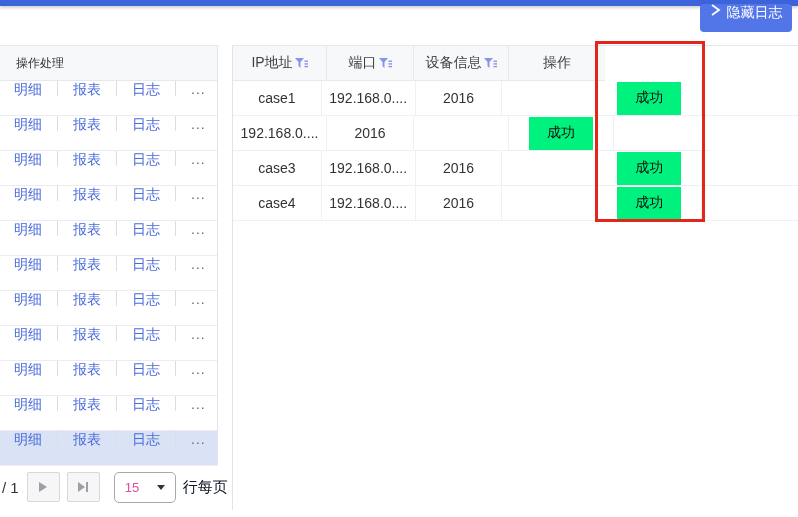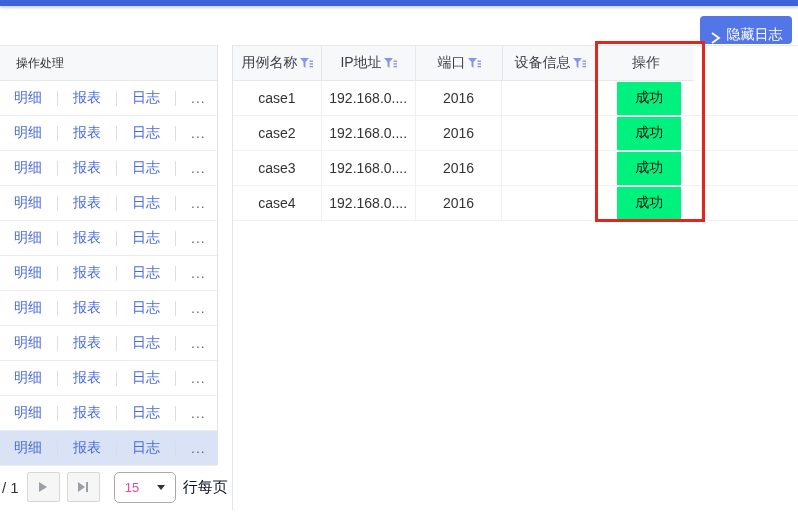--- a/index.html
+++ b/index.html
@@ -5,33 +5,33 @@
   * { margin:0; padding:0; box-sizing:border-box; }
   html,body { background:#fff; }
   body { font-family:"Liberation Sans", sans-serif; }
   .screen { position:relative; width:798px; height:517px; background:#fff; overflow:hidden; }
 
   
   .topbar { position:absolute; left:0; top:0; width:798px; height:6px;
             background:var(--accent-blue); box-shadow:0 2px 3px rgba(0,0,0,.18); }
 
   
-  .hide-log-btn { position:absolute; left:700px; top:16px; width:92px; height:28px;
+  .hide-log-btn { position:absolute; left:700px; top:4px; width:92px; height:28px;
             background:var(--button-blue); color:#fff; border:none; border-radius:4px;
             font-size:14px; font-family:"Liberation Sans", sans-serif;
-            display:flex; align-items:flex-end; justify-content:center; gap:6px; cursor:pointer; }
+            display:flex; align-items:flex-start; justify-content:center; gap:6px; cursor:pointer; }
   .hide-log-btn svg { display:block; }
 
   
   .left-panel { position:absolute; left:0; top:45px; width:218px; height:420px;
             border-top:1px solid #e6e8ec; border-right:1px solid #e2e4e9; }
   .left-head { height:35px; background:#f7f8fa; border-bottom:1px solid #e6e8ec;
             display:flex; align-items:center; padding-left:16px;
             font-size:12px; color:#333; }
-  .left-row { height:35px; display:flex; align-items:center; padding-left:14px;
+  .left-row { height:35px; display:flex; padding-left:14px;
             border-bottom:1px solid #ececf0; }
   .left-row.selected { background:var(--selected-row-bg); }
   .left-row a { font-size:14px; color:var(--link-blue); text-decoration:none; cursor:pointer; }
   .left-row .sep { width:1px; height:15px; background:#d9dde6; margin:0 15px; }
   .left-row .more { color:#666; font-size:14px; letter-spacing:1px; cursor:pointer; }
 
   
   .right-panel { position:absolute; left:232px; top:45px; width:566px; height:465px;
             border-top:1px solid #e6e8ec; border-left:1px solid #e2e4e9; }
   .rt-row { display:flex; }
@@ -187,29 +187,20 @@
       <span class="sep"></span>
       <a>日志</a>
       <span class="sep"></span>
       <span class="more">...</span>
     </div>
       </div>
   </div>
 
   <div class="right-panel">
     <div class="rt-row rt-head">
-      <div class="c0">
-        <span>用例名称</span>
-        <svg class="ficon" width="13" height="13" viewBox="0 0 13 13">
-          <polygon points="0,1 9,1 5.5,5 5.5,11 3.5,9.2 3.5,5" fill="var(--filter-icon)"></polygon>
-          <rect x="9.5" y="3.5" width="3.5" height="1.4" fill="var(--filter-icon)"></rect>
-          <rect x="9.5" y="6.2" width="3.5" height="1.4" fill="var(--filter-icon)"></rect>
-          <rect x="9.5" y="8.9" width="3.5" height="1.4" fill="var(--filter-icon)"></rect>
-        </svg>
-      </div>
       <div class="c1">
         <span>IP地址</span>
         <svg class="ficon" width="13" height="13" viewBox="0 0 13 13">
           <polygon points="0,1 9,1 5.5,5 5.5,11 3.5,9.2 3.5,5" fill="var(--filter-icon)"></polygon>
           <rect x="9.5" y="3.5" width="3.5" height="1.4" fill="var(--filter-icon)"></rect>
           <rect x="9.5" y="6.2" width="3.5" height="1.4" fill="var(--filter-icon)"></rect>
           <rect x="9.5" y="8.9" width="3.5" height="1.4" fill="var(--filter-icon)"></rect>
         </svg>
       </div>
       <div class="c2">
@@ -239,21 +230,20 @@
       <div class="c0">case1</div>
       <div class="c1">192.168.0....</div>
       <div class="c2">2016</div>
       <div class="c3"></div>
       <div class="c4 status-cell">
         <div class="status-badge">成功</div>
       </div>
       <div class="c5"></div>
     </div>
     <div class="rt-row rt-body">
-      <div class="c0">case2</div>
       <div class="c1">192.168.0....</div>
       <div class="c2">2016</div>
       <div class="c3"></div>
       <div class="c4 status-cell">
         <div class="status-badge">成功</div>
       </div>
       <div class="c5"></div>
     </div>
     <div class="rt-row rt-body">
       <div class="c0">case3</div>

